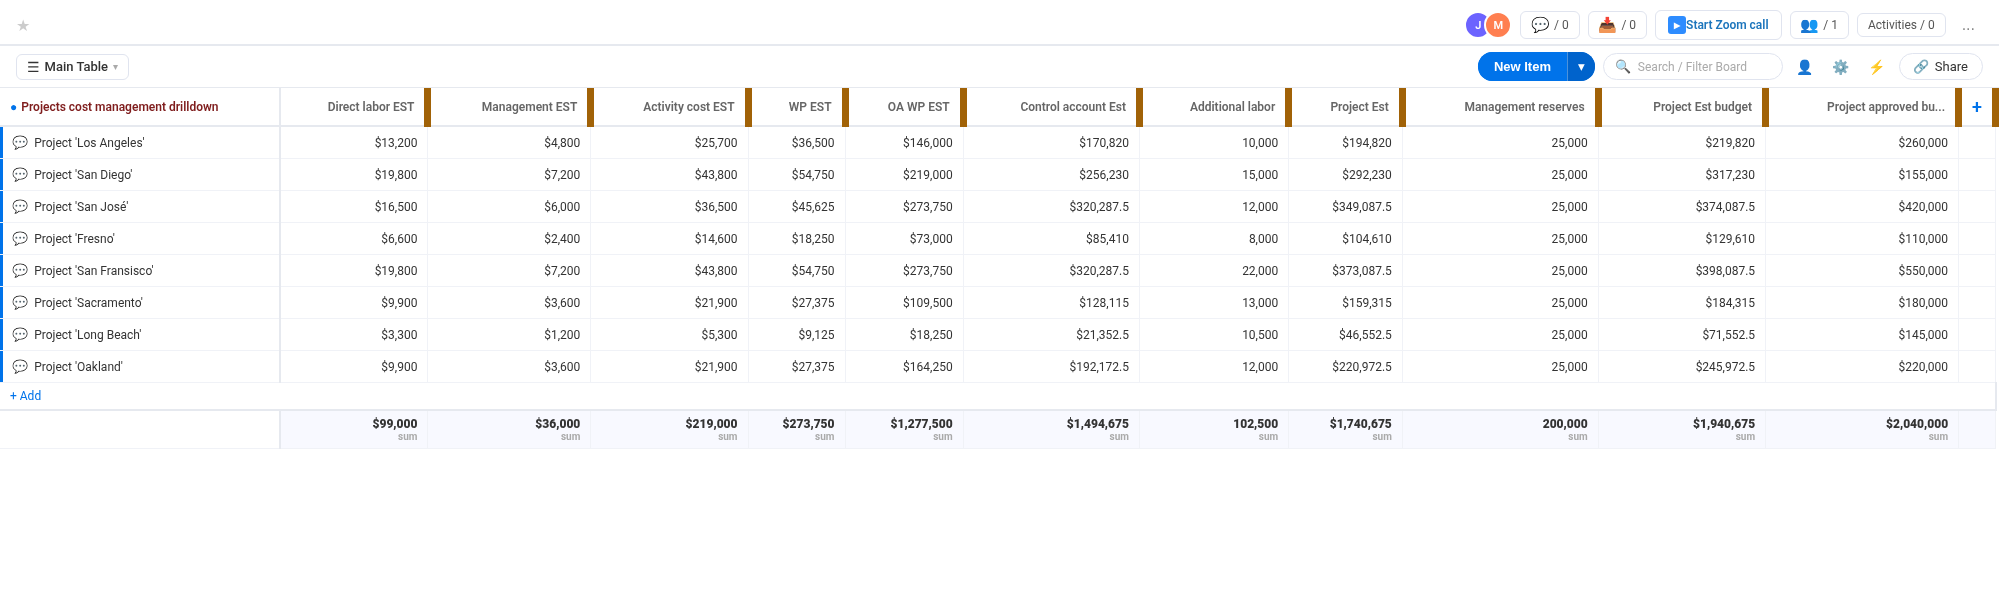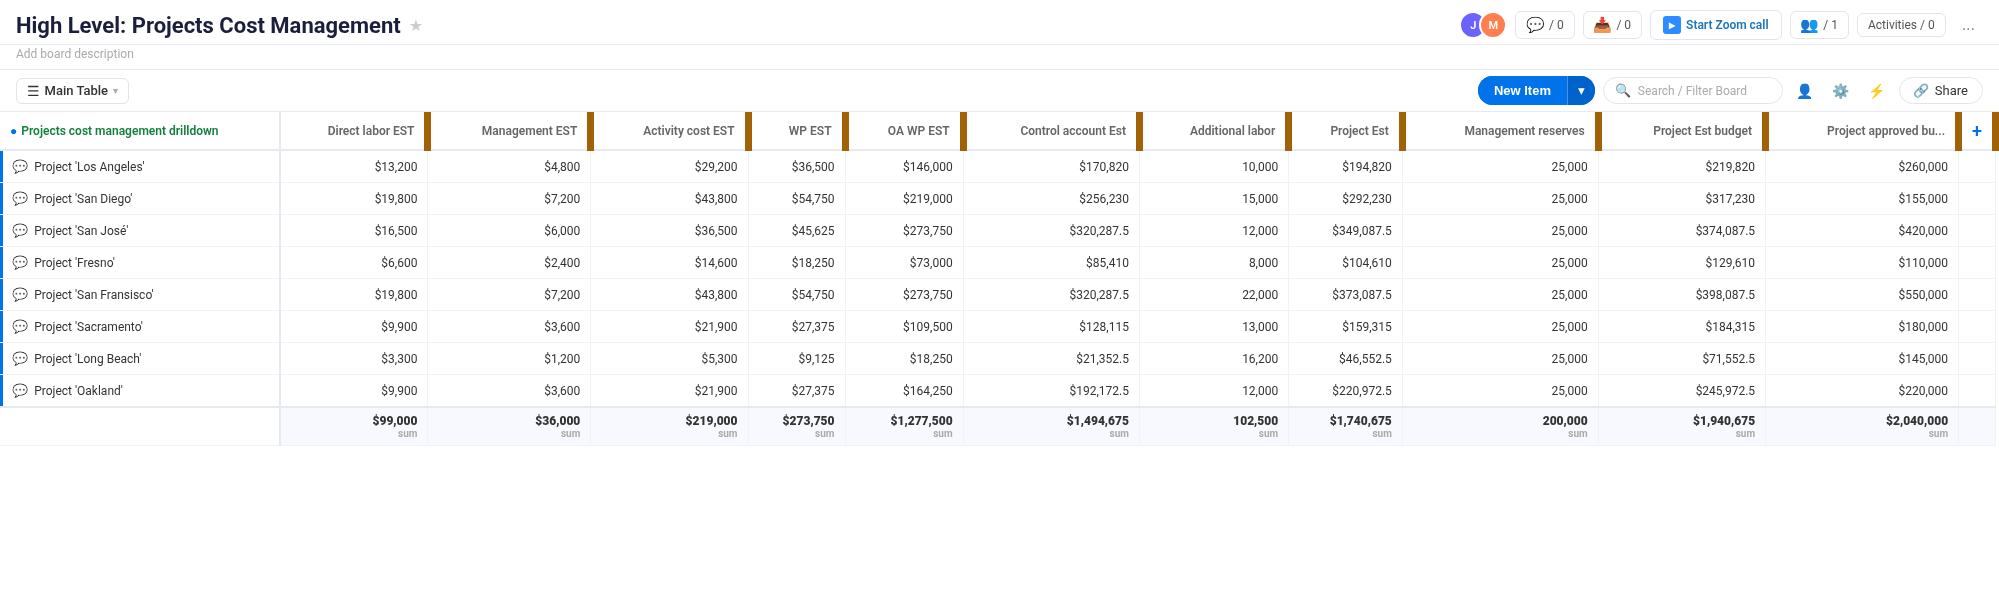--- a/index.html
+++ b/index.html
@@ -7,21 +7,21 @@
 
     
     .header { display: flex; align-items: center; padding: 10px 16px 4px 16px; border-bottom: 1px solid #e6e9ef; }
     .header-title { font-size: 22px; font-weight: 700; color: #1c1f3b; margin-right: 8px; }
     .header-star { color: #ccc; font-size: 16px; cursor: pointer; margin-right: auto; }
     .header-right { display: flex; align-items: center; gap: 8px; }
     .avatar-group { display: flex; align-items: center; }
     .avatar { width: 28px; height: 28px; border-radius: 50%; background: #6c63ff; border: 2px solid #fff; display: flex; align-items: center; justify-content: center; color: #fff; font-size: 11px; font-weight: 600; }
     .avatar:nth-child(2) { margin-left: -8px; background: #ff7f50; }
     .icon-btn { display: flex; align-items: center; gap: 4px; padding: 4px 10px; border: 1px solid #e0e4ef; border-radius: 6px; background: #fff; cursor: pointer; color: #555; font-size: 12px; white-space: nowrap; }
-    .zoom-btn { display: flex; align-items: center; gap: 5px; padding: 5px 12px; border: 1px solid #e0e4ef; border-radius: 6px; background: #fff; cursor: pointer; color: #1c75bc; font-size: 12px; font-weight: 600; }
+    .zoom-btn { display: flex; align-items: center; padding: 5px 12px; border: 1px solid #e0e4ef; border-radius: 6px; background: #fff; cursor: pointer; color: #1c75bc; font-size: 12px; font-weight: 600; }
     .zoom-icon { width: 18px; height: 18px; background: #2d8cff; border-radius: 3px; display: flex; align-items: center; justify-content: center; }
     .zoom-icon::after { content: '▶'; color: #fff; font-size: 8px; }
     .more-btn { padding: 4px 8px; border: none; background: none; cursor: pointer; font-size: 16px; color: #888; }
 
     
     .subtitle { padding: 2px 16px 8px 16px; color: #aaa; font-size: 12px; cursor: pointer; }
 
     
     .toolbar { display: flex; align-items: center; padding: 6px 16px; border-bottom: 1px solid #e6e9ef; gap: 8px; }
     .main-table-btn { display: flex; align-items: center; gap: 5px; padding: 4px 10px; border: 1px solid #e0e4ef; border-radius: 6px; background: #fff; cursor: pointer; font-size: 13px; font-weight: 500; color: #333; }
@@ -59,21 +59,20 @@
     .col-header-inner.first { justify-content: flex-start; }
 
     
     tbody td:first-child, thead th:first-child { border-right: 2px solid #e6e9ef; }
   </style>
 </head>
 <body>
 
 <div style="border-bottom: 1px solid #e6e9ef;">
   <div class="header">
-    <span class="header-title">High Level: Projects Cost Management</span>
     <span class="header-star" style="margin-right: auto;">★</span>
 
     <div class="header-right">
 
       <div class="avatar-group">
         <div class="avatar">J</div>
         <div class="avatar">M</div>
       </div>
 
       <div class="icon-btn">
@@ -96,21 +95,20 @@
         <span>/ 1</span>
       </div>
 
       <div class="icon-btn">
         <span>Activities / 0</span>
       </div>
 
       <button class="more-btn">...</button>
     </div>
   </div>
-  <div class="subtitle">Add board description</div>
 </div>
 
 <div class="toolbar">
   <div class="main-table-btn">
     <span style="font-size:14px;">☰</span>
     <span>Main Table</span>
     <span style="font-size:10px; color:#aaa;">▾</span>
   </div>
 
   <div class="toolbar-spacer"></div>
@@ -137,21 +135,21 @@
   </div>
 </div>
 
 <div class="table-container">
   <table>
     <thead>
       <tr>
         <th>
           <div class="col-header-inner first">
             <span style="color:#0073ea; font-size:12px;">●</span>
-            <span style="color:#15803d;">Projects cost management drilldown</span>
+            <span style="color:#7f1d1d;">Projects cost management drilldown</span>
           </div>
         </th>
         <th>
             <div class="col-header-inner">
               <span>Direct labor EST</span>
             </div>
           </th>
         <th>
             <div class="col-header-inner">
               <span>Management EST</span>
@@ -209,21 +207,21 @@
     <tr class="data-row">
           <td style="position: relative; padding-left: 12px;">
     <div style="position:absolute;left:0;top:0;bottom:0;width:3px;background:#0073ea;"></div>
     <div style="display:flex;align-items:center;gap:6px;">
       <span style="color:#ccc;font-size:13px;cursor:pointer;">💬</span>
       <span>Project 'Los Angeles'</span>
     </div>
   </td>
           <td>$13,200</td>
           <td>$4,800</td>
-          <td>$29,200</td>
+          <td>$25,700</td>
           <td>$36,500</td>
           <td>$146,000</td>
           <td>$170,820</td>
           <td>10,000</td>
           <td>$194,820</td>
           <td>25,000</td>
           <td>$219,820</td>
           <td>$260,000</td>
           <td></td>
         </tr>
@@ -339,21 +337,21 @@
       <span style="color:#ccc;font-size:13px;cursor:pointer;">💬</span>
       <span>Project 'Long Beach'</span>
     </div>
   </td>
           <td>$3,300</td>
           <td>$1,200</td>
           <td>$5,300</td>
           <td>$9,125</td>
           <td>$18,250</td>
           <td>$21,352.5</td>
-          <td>16,200</td>
+          <td>10,500</td>
           <td>$46,552.5</td>
           <td>25,000</td>
           <td>$71,552.5</td>
           <td>$145,000</td>
           <td></td>
         </tr>
         <tr class="data-row">
           <td style="position: relative; padding-left: 12px;">
     <div style="position:absolute;left:0;top:0;bottom:0;width:3px;background:#0073ea;"></div>
     <div style="display:flex;align-items:center;gap:6px;">
@@ -366,20 +364,23 @@
           <td>$21,900</td>
           <td>$27,375</td>
           <td>$164,250</td>
           <td>$192,172.5</td>
           <td>12,000</td>
           <td>$220,972.5</td>
           <td>25,000</td>
           <td>$245,972.5</td>
           <td>$220,000</td>
           <td></td>
+        </tr>
+        <tr class="add-row">
+          <td colspan="13" style="color: rgb(0, 115, 234); cursor: pointer;">+ Add</td>
         </tr>
         <tr class="sum-row">
           <td></td>
           <td style="text-align: right;"><strong>$99,000</strong><span class="sum-label">sum</span></td>
           <td style="text-align: right;"><strong>$36,000</strong><span class="sum-label">sum</span></td>
           <td style="text-align: right;"><strong>$219,000</strong><span class="sum-label">sum</span></td>
           <td style="text-align: right;"><strong>$273,750</strong><span class="sum-label">sum</span></td>
           <td style="text-align: right;"><strong>$1,277,500</strong><span class="sum-label">sum</span></td>
           <td style="text-align: right;"><strong>$1,494,675</strong><span class="sum-label">sum</span></td>
           <td style="text-align: right;"><strong>102,500</strong><span class="sum-label">sum</span></td>

